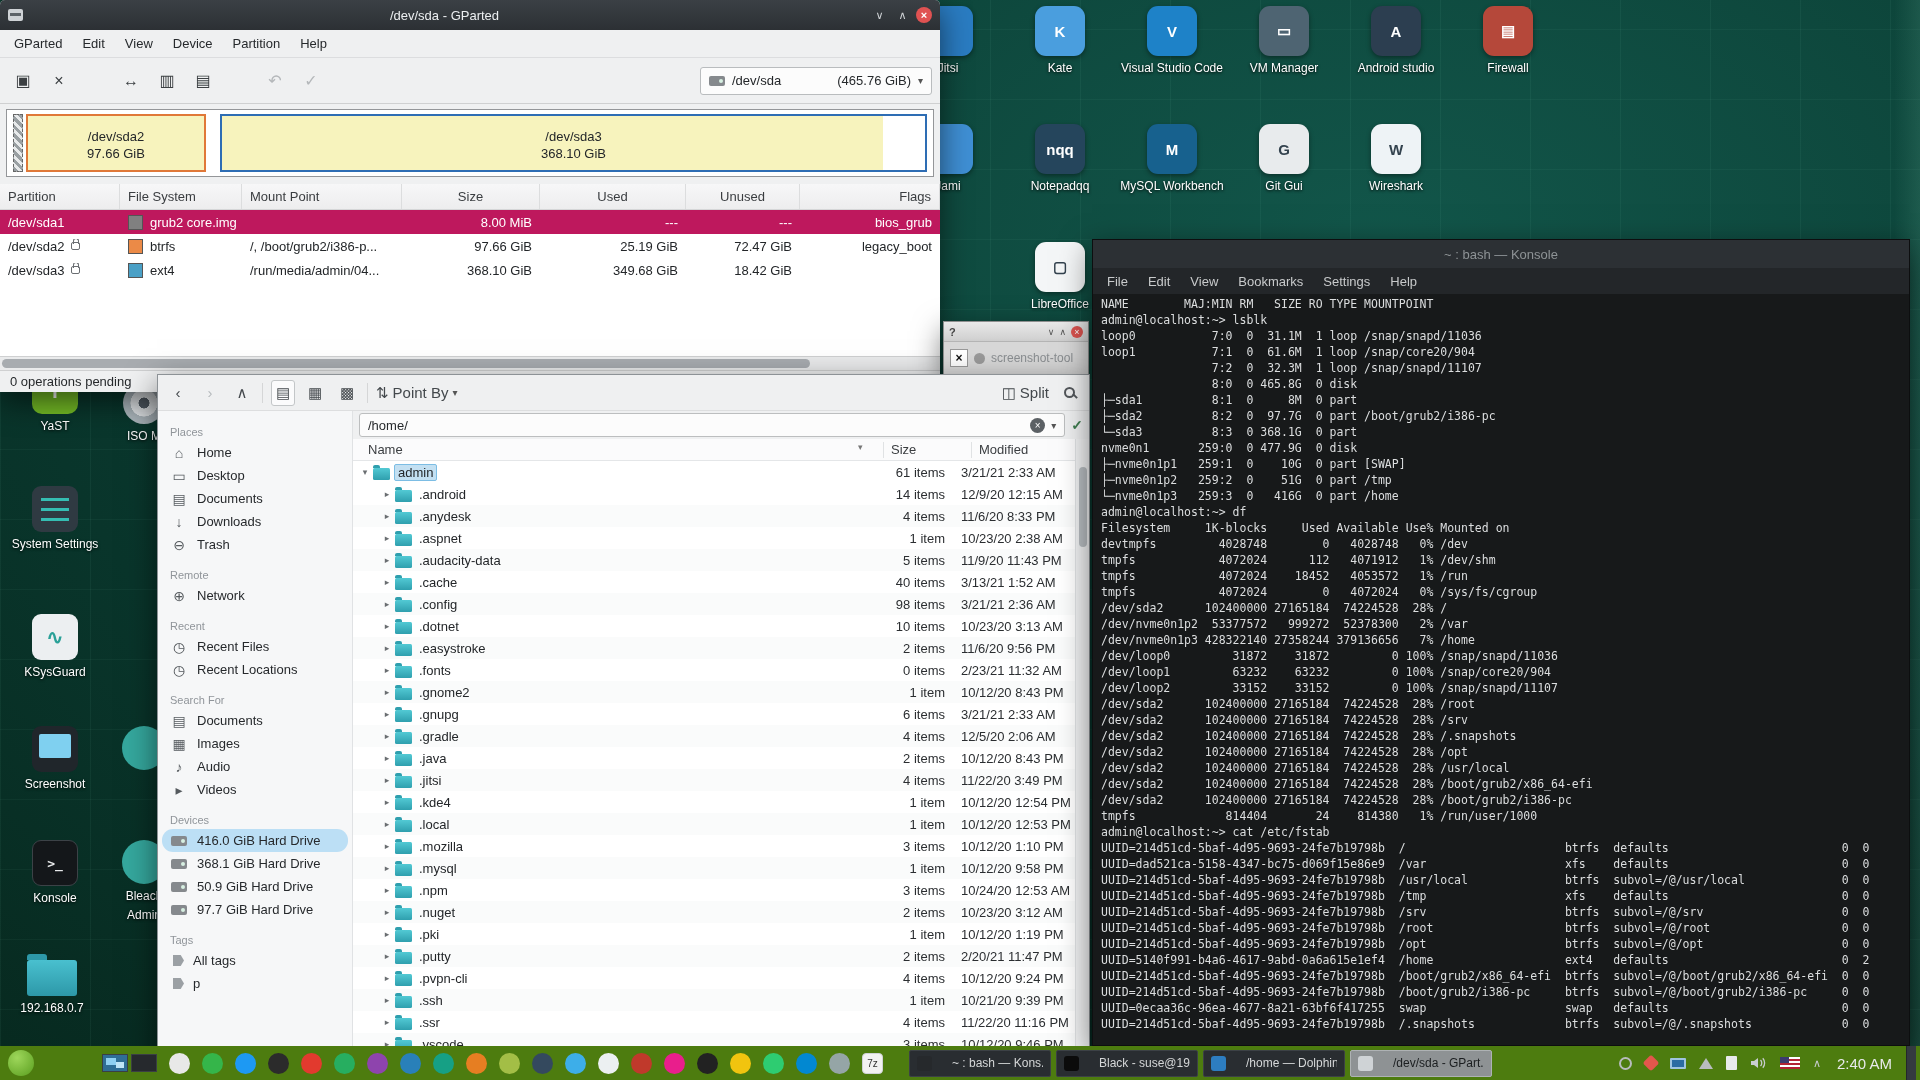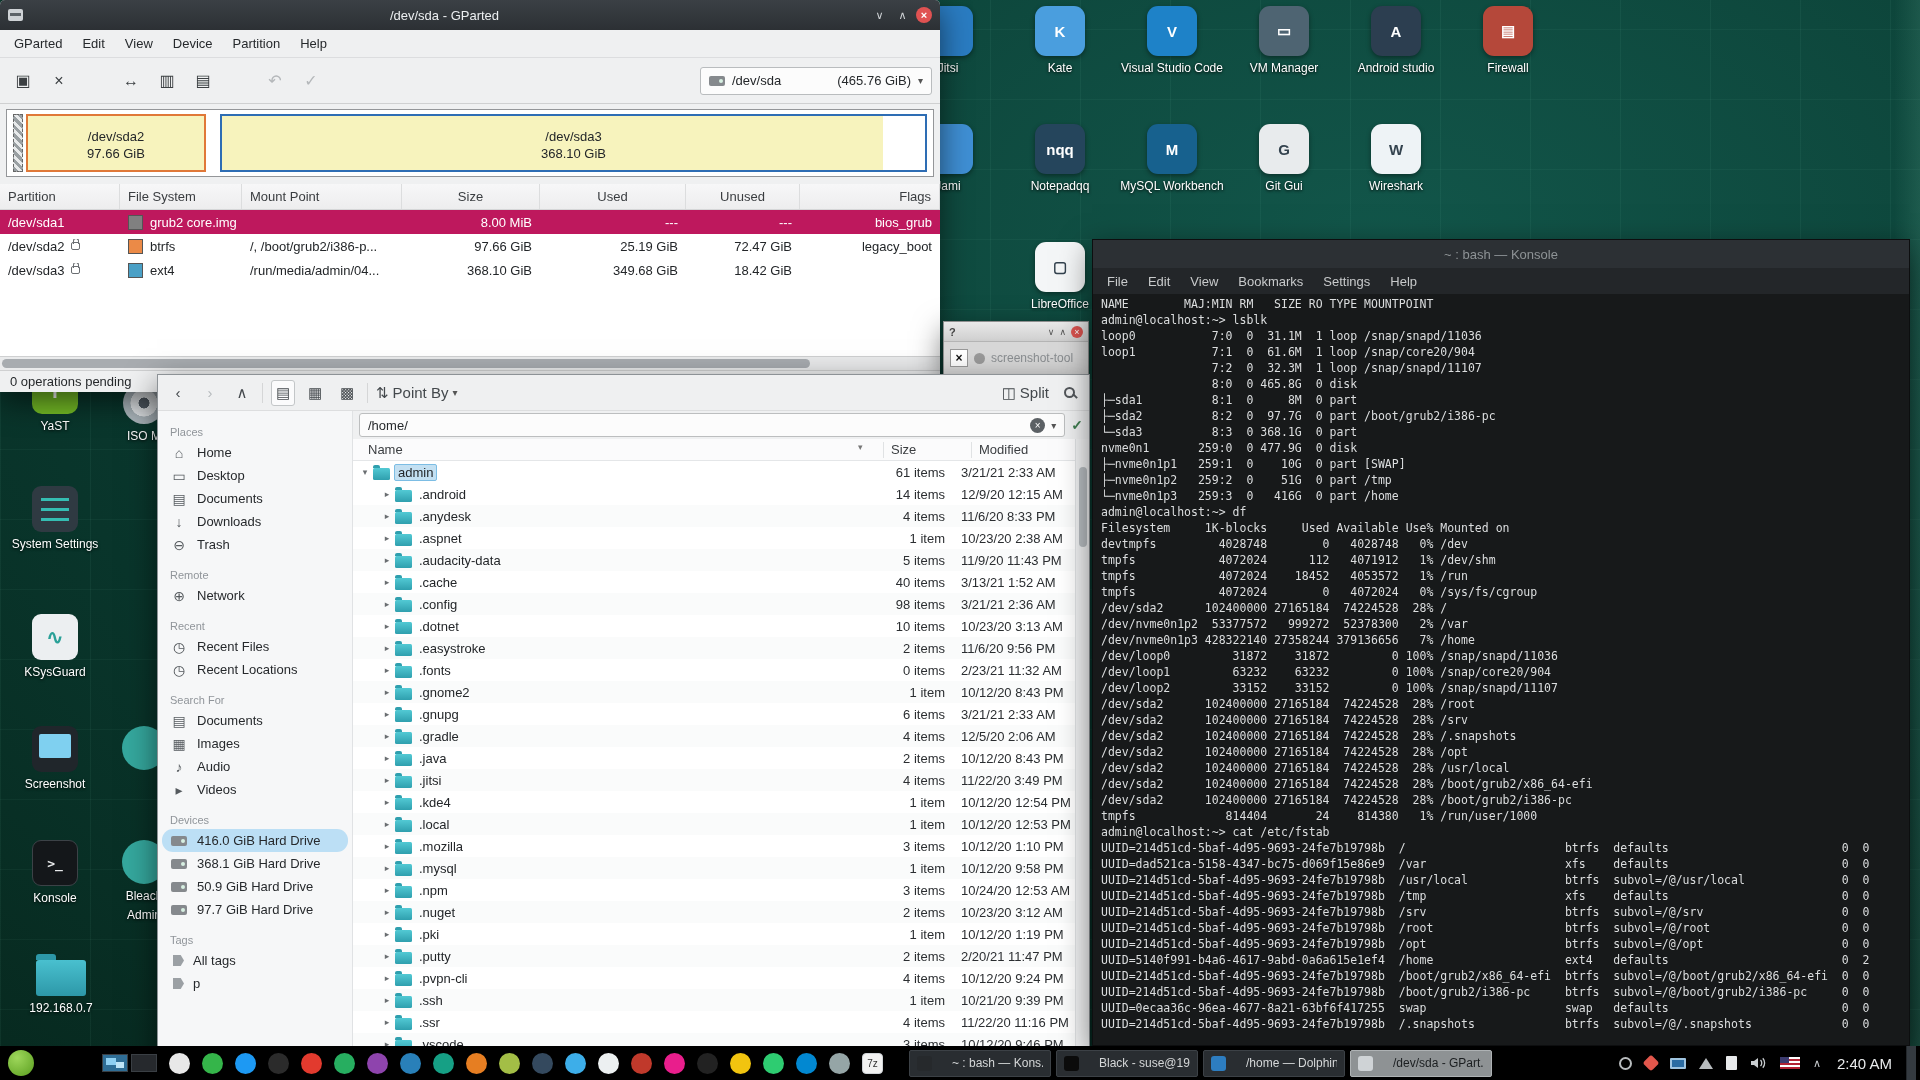--- a/index.html
+++ b/index.html
@@ -132,21 +132,21 @@
 
 
 .konsole{left:1092px;top:239px;width:818px;height:807px;background:#17191a;border:1px solid #0d0e0f;z-index:4}
 .k-titlebar{height:28px;background:#2c3034;display:flex;align-items:center;justify-content:center;color:#8e9396;font-size:13px}
 .k-menubar{height:26px;background:#232629;display:flex;align-items:center;padding:0 4px}
 .k-menubar .menu-item{color:#c8cacb;line-height:25px}
 .term{position:absolute;top:54px;left:0;right:0;bottom:0;background:#17191a;padding:2px 8px;overflow:hidden}
 .tline{font-family:"DejaVu Sans Mono",monospace;font-size:11.5px;line-height:16px;color:#dcdedf;white-space:pre}
 
 
-.taskbar{position:absolute;left:0;top:1046px;width:1920px;height:34px;background:#000000;display:flex;align-items:center;padding:0 4px;z-index:50}
+.taskbar{position:absolute;left:0;top:1046px;width:1920px;height:34px;background:#4d7c0f;display:flex;align-items:center;padding:0 4px;z-index:50}
 .launcher{width:26px;height:26px;border-radius:50%;background:radial-gradient(circle at 35% 30%,#9ed75b,#5a9e1f);margin:0 4px;flex:none}
 .pager{display:flex;gap:3px;margin-left:64px;flex:none}
 .pg{width:26px;height:18px;border:1px solid #3a3f44}
 .pg.p1{background:#2f6e96;position:relative}
 .pg.p1::before{content:"";position:absolute;left:3px;top:3px;width:10px;height:7px;background:#8fd0f2}
 .pg.p1::after{content:"";position:absolute;right:3px;bottom:3px;width:8px;height:6px;background:#bfe5f7}
 .pg.p2{background:#26292d}
 .appstrip{display:flex;align-items:center;gap:12px;margin-left:12px;flex:none}
 .tb-app{width:21px;height:21px;border-radius:50%;flex:none;display:flex;align-items:center;justify-content:center;font-size:10px;color:transparent}
 .tb-app.boxy{border-radius:4px;color:#333;border:1px solid #cfd3d6}
@@ -262,21 +262,21 @@
   <span class="dlabel">KSysGuard</span>
 </div>
 <div class="dicon" style="left:3px;top:726px">
   <span class="ic-shot"></span>
   <span class="dlabel">Screenshot</span>
 </div>
 <div class="dicon" style="left:3px;top:840px">
   <span class="ic-kons">&gt;_</span>
   <span class="dlabel">Konsole</span>
 </div>
-<div class="dicon" style="left:9px;top:950px">
+<div class="dicon" style="left:0;top:950px">
   <span class="ic-ipfold"></span>
   <span class="dlabel">192.168.0.7</span>
 </div>
 <div class="dicon" style="left:92px;top:726px">
   <span class="ic-teal"></span>
 </div>
 <div class="dicon" style="left:92px;top:840px">
   <span class="ic-teal"></span>
   <span class="dlabel">Bleach</span>
   <span class="dlabel">Admin</span>

